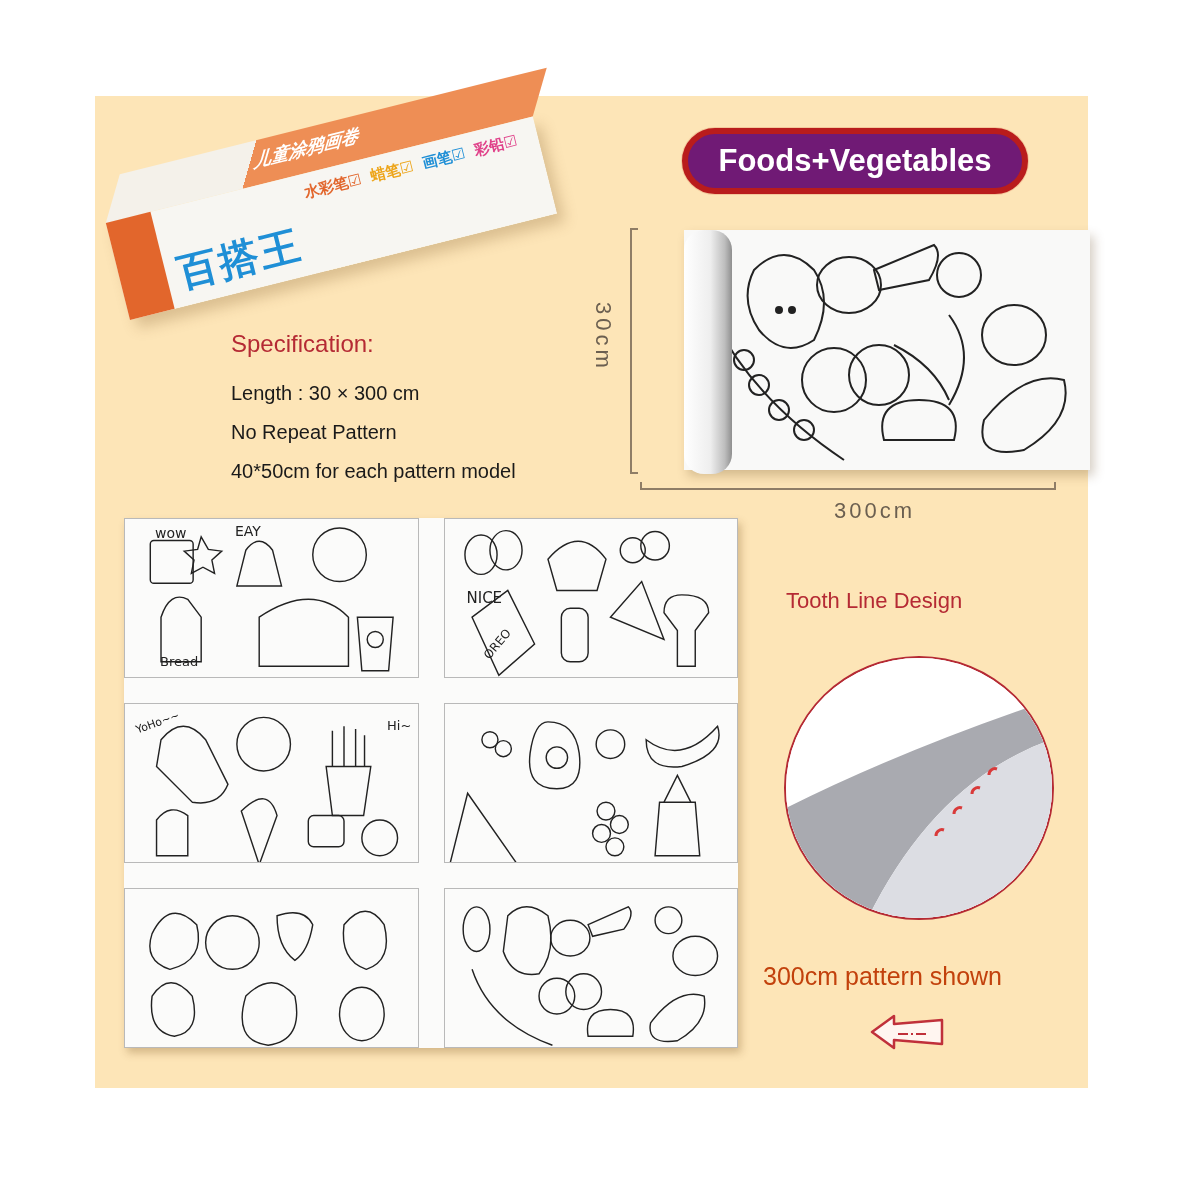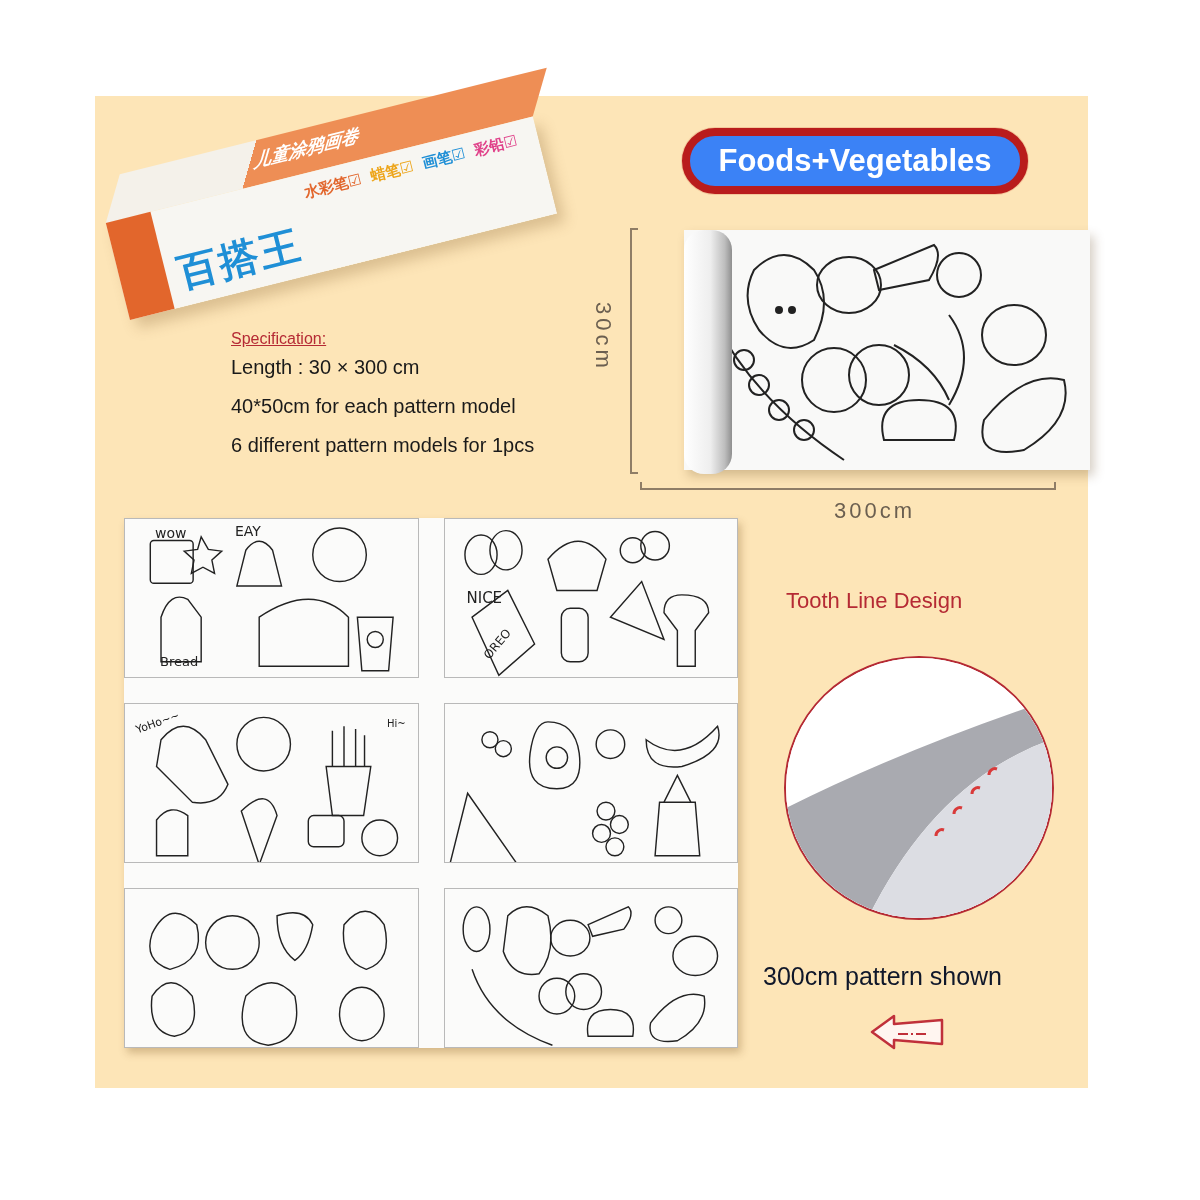--- a/index.html
+++ b/index.html
@@ -37,27 +37,27 @@
   .box-tags span:nth-child(2) { color: #eda51a; }
   .box-tags span:nth-child(3) { color: #1f8fd6; }
   .box-tags span:nth-child(4) { color: #e0428a; }
   .box-title {
     position: absolute; left: 160px; top: -36px; font-size: 18px; font-weight: bold; color: #fff;
     font-family: "DejaVu Sans", sans-serif; transform: skewX(-30deg);
   }
 
   
   .spec { position: absolute; left: 231px; top: 330px; }
-  .spec-title { font-size: 16px; color: #b52a34; margin-bottom: 0; text-decoration: underline; }
+  .spec-title { font-size: 24px; color: #b52a34; margin-bottom: 16px; }
   .spec-line { font-size: 20px; color: #1a1a1a; line-height: 39px; }
 
   
   .badge {
     position: absolute; left: 682px; top: 128px; width: 346px; height: 66px;
-    border-radius: 33px; background: #3b82f6; border: 8px solid #b91c1c;
+    border-radius: 33px; background: #701a75; border: 6px solid #b91c1c;
     box-shadow: 0 0 0 1px #f3c79b;
     color: #ffffff; font-size: 31px; font-weight: bold;
     display: flex; align-items: center; justify-content: center;
   }
 
   
   .roll-area { position: absolute; left: 630px; top: 222px; width: 440px; height: 320px; }
   .dim-v { position: absolute; left: 0; top: 6px; width: 8px; height: 246px; border: 2px solid #8f7d66; border-right: none; }
   .dim-v-label {
     position: absolute; left: -40px; top: 80px; font-size: 22px; color: #6b5f50; letter-spacing: 4px;
@@ -83,21 +83,21 @@
   .cell { position: relative; border: 1px solid #b9b9b9; overflow: hidden; }
   .cell svg { position: absolute; left: 0; top: 0; width: 100%; height: 100%; }
   .cell-word { position: absolute; font-size: 14px; color: #222; font-family: "DejaVu Sans", sans-serif; }
 
   
   .tooth-title { position: absolute; left: 786px; top: 588px; font-size: 22px; color: #b52a34; }
   .tooth-circle {
     position: absolute; left: 784px; top: 656px; width: 270px; height: 264px; border-radius: 50%;
     border: 2px solid #b52a34; overflow: hidden; background: #ffffff;
   }
-  .pattern-shown { position: absolute; left: 763px; top: 962px; font-size: 25px; color: #0f172a; }
+  .pattern-shown { position: absolute; left: 763px; top: 962px; font-size: 25px; color: #c2410c; }
   .arrow { position: absolute; left: 868px; top: 1010px; width: 80px; height: 44px; }
 </style>
 </head>
 <body>
 
 <div class="panel"></div>
 
 <div class="box-wrap">
   <div class="box">
     <div class="box-top"></div>
@@ -109,22 +109,22 @@
       <span>蜡笔☑</span>
       <span>画笔☑</span>
       <span>彩铅☑</span>
     </div>
   </div>
 </div>
 
 <div class="spec">
   <div class="spec-title">Specification:</div>
   <div class="spec-line">Length : 30 × 300 cm</div>
+  <div class="spec-line">No Repeat Pattern</div>
   <div class="spec-line">40*50cm for each pattern model</div>
-  <div class="spec-line">6 different pattern models for 1pcs</div>
 </div>
 
 <div class="badge">Foods+Vegetables</div>
 
 <div class="roll-area">
   <div class="dim-v"></div>
   <div class="dim-v-label">30cm</div>
   <div class="roll-sheet">
     <svg viewBox="0 0 406 240" fill="none" stroke="#222" stroke-width="2">
       <path d="M70 40 q30 -30 60 0 q20 30 0 70 q-30 20 -55 -10 q-20 -30 -5 -60z"></path>
@@ -188,21 +188,21 @@
       <path d="M30 40 q25 -30 50 0 l25 50 q-10 25 -40 20 l-40 -40z"></path>
       <circle cx="145" cy="45" r="30"></circle>
       <path d="M215 70 h50 l-8 55 h-35z"></path>
         <path d="M222 70 v-40 M235 70 v-45 M248 70 v-42 M258 70 v-35"></path>
       <path d="M25 130 q15 -20 35 -5 v45 h-35z"></path>
       <path d="M120 120 q30 -30 40 5 l-20 55z"></path>
       <rect x="195" y="125" width="40" height="35" rx="6"></rect>
       <circle cx="275" cy="150" r="20"></circle>
     </svg>
     <span class="cell-word" style="left:10px;top:12px;font-size:11px;transform:rotate(-20deg)">YoHo~~</span>
-    <span class="cell-word" style="left:262px;top:14px;font-size:10px">Hi~</span>
+    <span class="cell-word" style="left:262px;top:14px;font-size:13px">Hi~</span>
   </div>
   <div class="cell">
     <svg viewBox="0 0 307 177" fill="none" stroke="#222" stroke-width="1.6">
       <circle cx="40" cy="40" r="9"></circle>
         <circle cx="55" cy="50" r="9"></circle>
       <path d="M105 20 q30 0 35 35 q5 40 -25 40 q-35 0 -30 -40 q5 -35 20 -35z"></path>
         <circle cx="115" cy="60" r="12"></circle>
       <circle cx="175" cy="45" r="16"></circle>
       <path d="M215 40 q40 30 80 -15 q10 30 -40 45 q-40 5 -40 -30z"></path>
       <path d="M15 100 l70 100 l-95 0z"></path>

